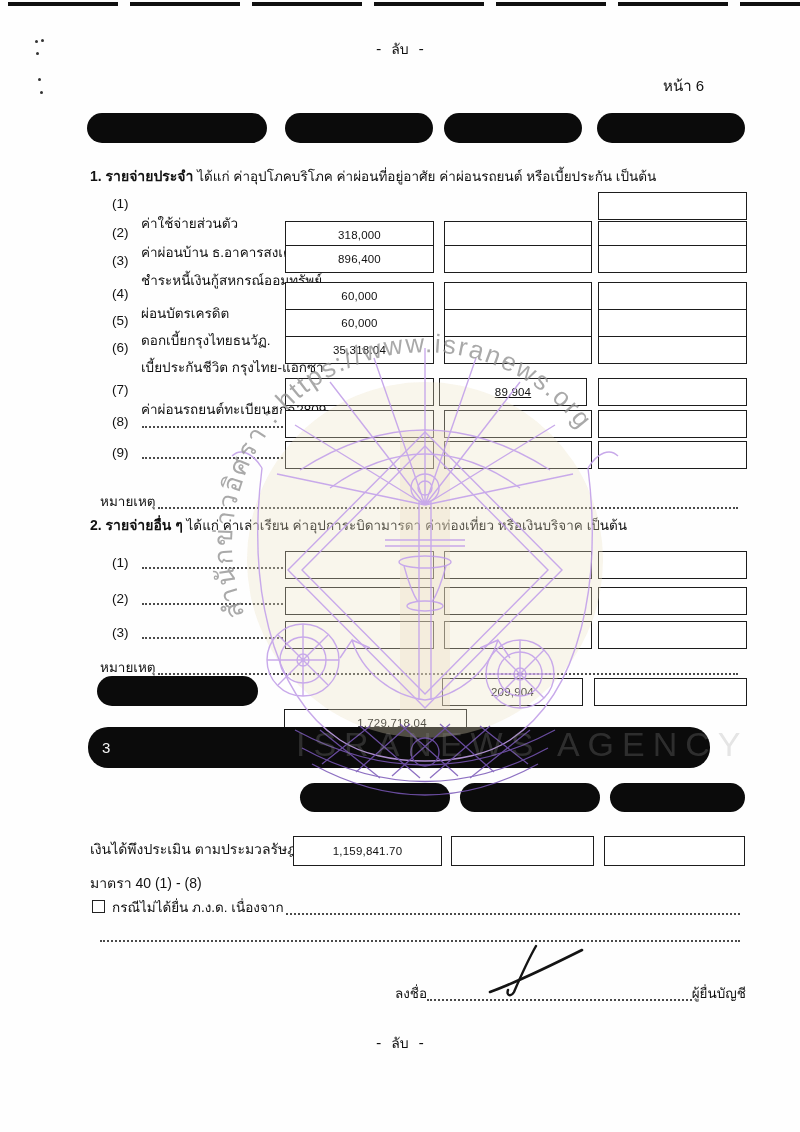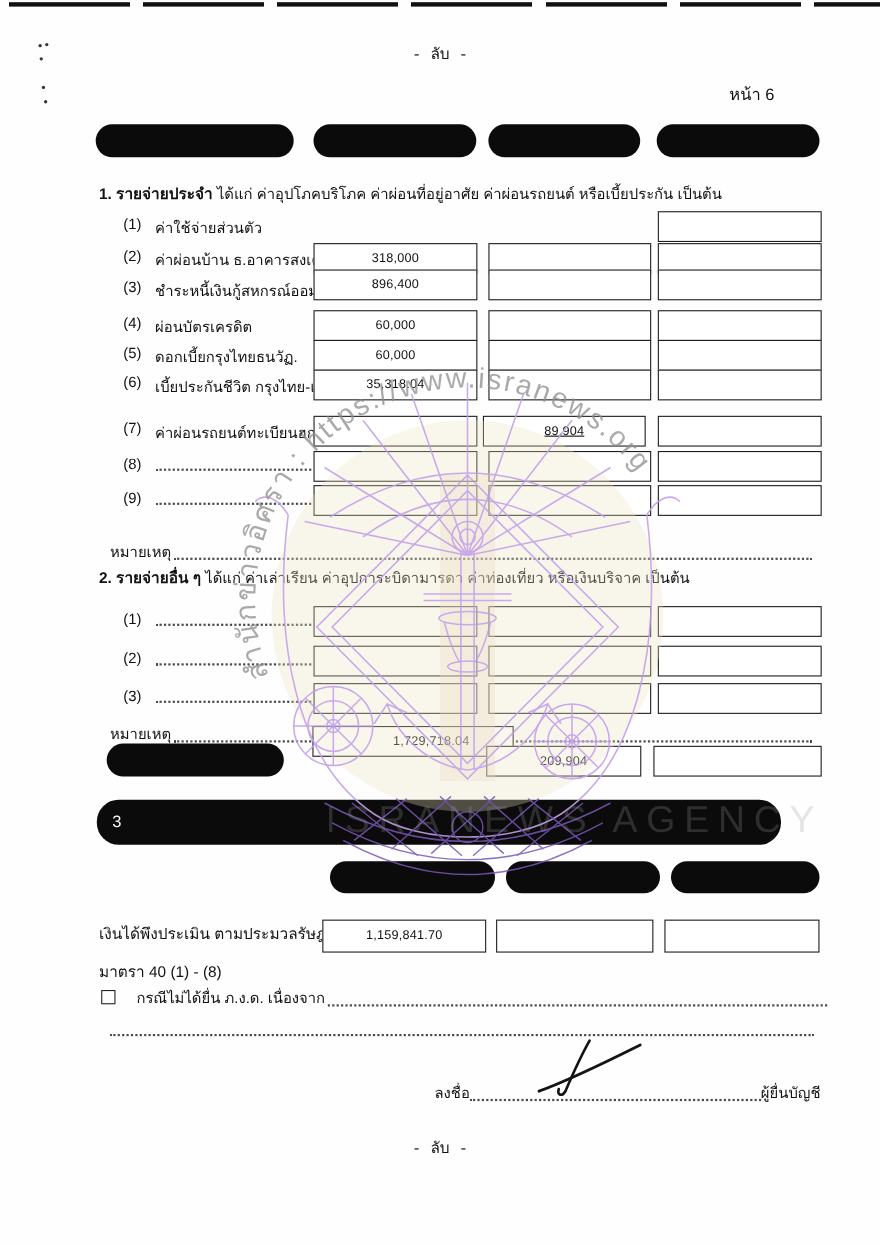--- a/index.html
+++ b/index.html
@@ -11,21 +11,21 @@
            background:repeating-linear-gradient(90deg,#101010 0 110px,transparent 110px 122px);}
   .speck{position:absolute;width:3px;height:3px;background:#333;border-radius:50%;}
   
   .bar{position:absolute;background:#0b0b0b;border-radius:15px;}
   
   .vbox{position:absolute;height:26px;border:1.6px solid #1d1d1d;background:#fff;
         display:flex;align-items:center;justify-content:center;
         font-size:11.5px;letter-spacing:.2px;}
   .frow{position:absolute;left:0;width:100%;height:30px;}
   .fno{position:absolute;left:112px;top:4px;font-size:13.5px;white-space:nowrap;}
-  .flabel{position:absolute;left:141px;top:4px;font-size:13.5px;white-space:nowrap;}
+  .flabel{position:absolute;left:141px;top:20px;font-size:13.5px;white-space:nowrap;}
   .dotfill{position:absolute;left:142px;top:16px;width:141px;border-bottom:2px dotted #4a4a4a;}
   .heading{position:absolute;left:90px;font-size:13.5px;white-space:nowrap;}
   .heading b{font-size:14px;}
   .noteline{position:absolute;left:100px;width:638px;display:flex;align-items:flex-end;font-size:13.5px;}
   .noteline .dots{flex:1;border-bottom:2px dotted #4a4a4a;margin-bottom:3px;margin-left:2px;}
   .dotline{position:absolute;border-bottom:2px dotted #4a4a4a;}
   .cbx{position:absolute;width:11px;height:11px;border:1.7px solid #222;background:#fff;}
   .barlabel{color:#f5f5f5;font-size:15px;line-height:41px;padding-left:14px;}
   .signrow{position:absolute;left:355px;right:54px;display:flex;align-items:flex-end;font-size:13.5px;}
   .signrow .dots{flex:1;border-bottom:2px dotted #4a4a4a;margin-bottom:3px;}
@@ -150,40 +150,40 @@
     <div class="vbox" style="left:444px;width:146px;"></div>
     <div class="vbox" style="left:598px;width:147px;"></div>
   </div>
 
   <div class="noteline" style="top:656px;">
     <span>หมายเหตุ</span>
     <span class="dots"></span>
   </div>
 
   <div class="bar" style="left:97px;top:676px;width:161px;height:30px;"></div>
-  <div class="vbox" style="left:284px;top:660px;width:148px;padding-left:33px;">1,729,718.04</div>
+  <div class="vbox" style="left:284px;top:709px;width:148px;padding-left:33px;">1,729,718.04</div>
   <div class="vbox" style="left:442px;top:678px;width:139px;">209,904</div>
   <div class="vbox" style="left:594px;top:678px;width:151px;"></div>
 
   <div class="bar" style="left:88px;top:727px;width:622px;height:41px;border-radius:20px;">
     <div class="barlabel">3</div>
   </div>
 
   <div class="bar" style="left:300px;top:783px;width:150px;height:29px;"></div>
   <div class="bar" style="left:460px;top:783px;width:140px;height:29px;"></div>
   <div class="bar" style="left:610px;top:783px;width:135px;height:29px;"></div>
 
   <div class="abs" style="left:90px;top:838px;font-size:14px;white-space:nowrap;">เงินได้พึงประเมิน ตามประมวลรัษฎากร</div>
   <div class="abs" style="left:90px;top:872px;font-size:14px;white-space:nowrap;">มาตรา 40 (1) - (8)</div>
   <div class="vbox" style="left:293px;top:836px;width:147px;height:28px;">1,159,841.70</div>
   <div class="vbox" style="left:451px;top:836px;width:141px;height:28px;"></div>
   <div class="vbox" style="left:604px;top:836px;width:139px;height:28px;"></div>
 
   <div class="cbx" style="left:92px;top:900px;"></div>
-  <div class="noteline" style="left:112px;top:896px;width:628px;margin-left:12px;">
+  <div class="noteline" style="left:112px;top:896px;width:628px;">
     <span>กรณีไม่ได้ยื่น ภ.ง.ด. เนื่องจาก</span>
     <span class="dots"></span>
   </div>
   <div class="dotline" style="left:100px;top:930px;width:640px;height:10px;"></div>
 
   <svg class="abs" style="left:478px;top:940px;" width="120" height="60" viewBox="0 0 120 60">
     <path d="M 12,52 C 34,44 72,26 104,10" stroke="#141414" stroke-width="2.6" fill="none" stroke-linecap="round"></path>
     <path d="M 58,6 C 50,20 42,38 36,52 C 33,57 28,56 30,50" stroke="#141414" stroke-width="2.4" fill="none" stroke-linecap="round"></path>
   </svg>
   <div class="signrow" style="top:982px;margin-left:40px;">

